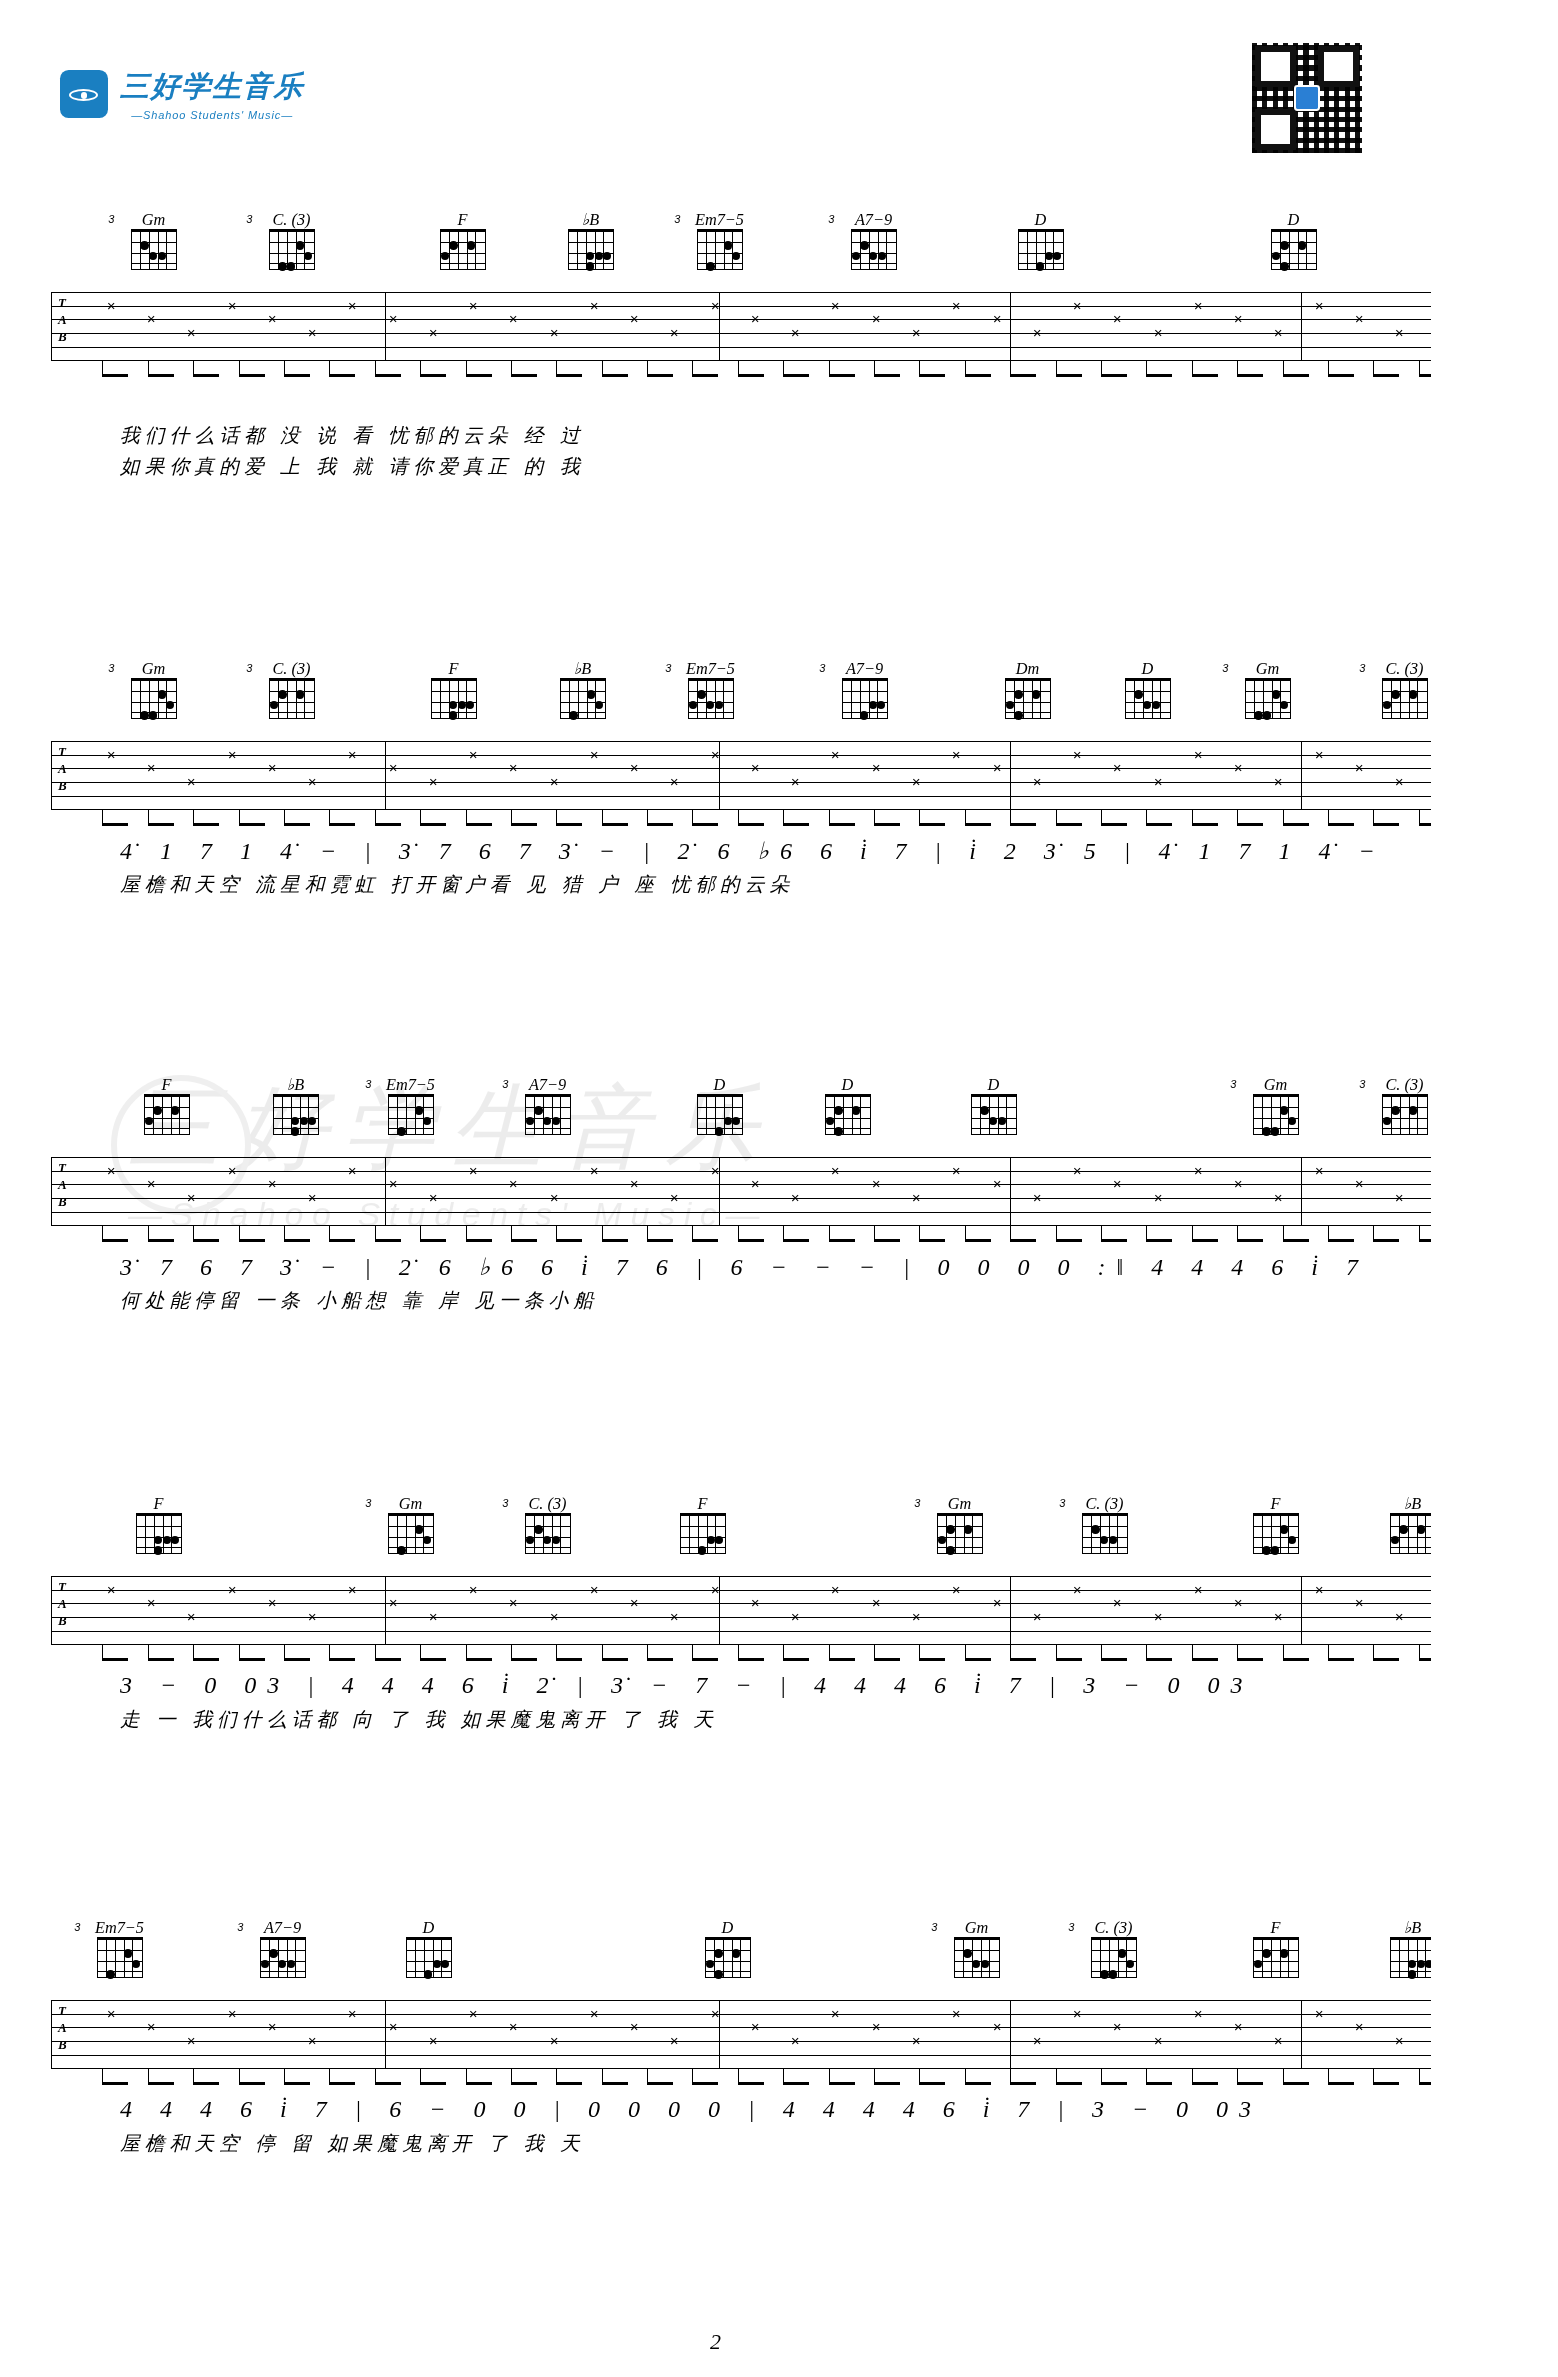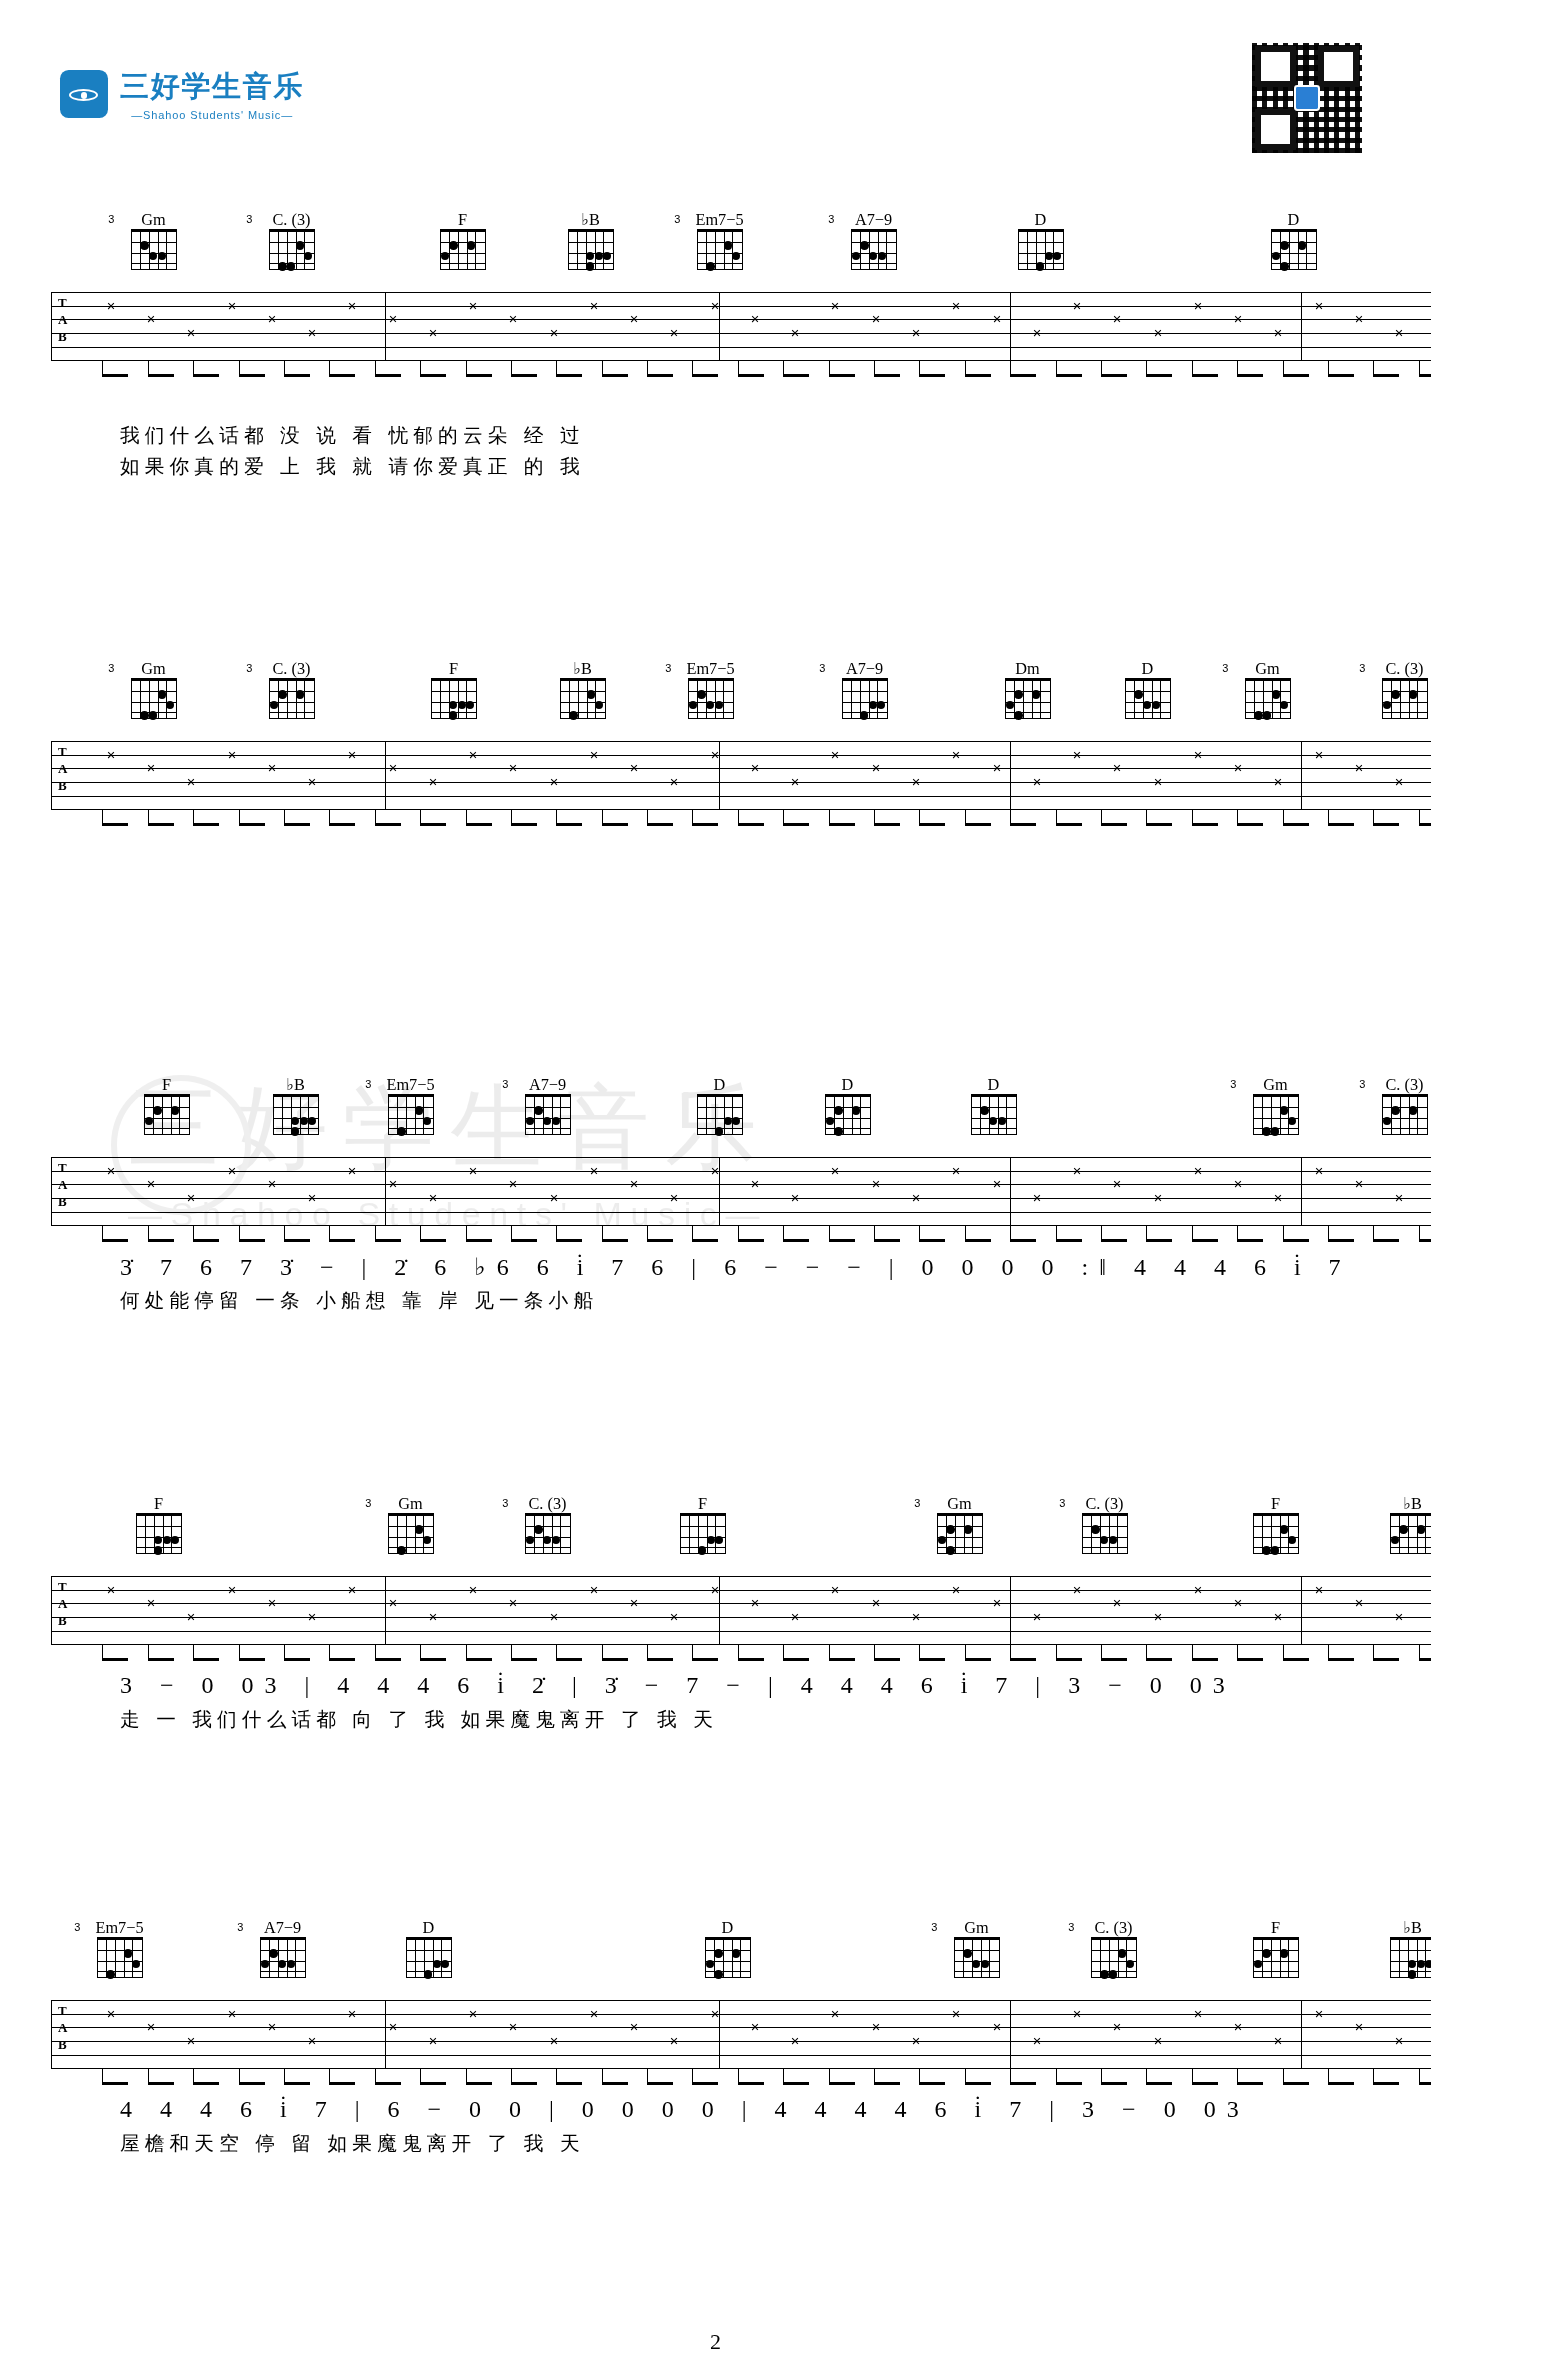--- a/index.html
+++ b/index.html
@@ -1,17 +1,17 @@
 <!DOCTYPE html>
 <html style="font-size:13.7px"><head>
 <meta charset="utf-8">
 <style>
   html,body{margin:0;padding:0;background:#ffffff;}
   body{width:1559px;height:2377px;position:relative;font-family:"Liberation Sans",sans-serif;color:#000;}
-  .page{position:relative;width:1431px;height:2377px;overflow:hidden;}
+  .page{position:relative;width:1431px;height:2377px;overflow:hidden;font-style:italic;}
 
   
   .logo{position:absolute;left:60px;top:67px;display:flex;align-items:center;gap:12px;}
   .logo-mark{width:48px;height:48px;border-radius:8.6px;background:#1a7fc1;position:relative;}
   .logo-mark:before{content:"";position:absolute;left:9.4px;top:19px;width:29px;height:12px;border-radius:50%;border:2.6px solid #fff;box-sizing:border-box;}
   .logo-mark:after{content:"";position:absolute;left:20.6px;top:22px;width:6.9px;height:6.9px;border-radius:50%;background:#fff;}
   .logo-text-cn{font-size:29px;letter-spacing:1.7px;color:#1a7fc1;font-weight:bold;font-family:"DejaVu Sans",sans-serif;}
   .logo-text-en{font-size:11px;color:#1a7fc1;letter-spacing:0.9px;text-align:center;margin-top:1.7px;}
 
   .qr{position:absolute;right:69px;top:43px;width:110px;height:110px;background:
@@ -598,20 +598,24 @@
             <div class="stem" style="left: 1232px; top: 75px; height: 15.4px;"></div>
             <div class="beam" style="left: 1232px; top: 89px; width: 26px;"></div>
             <div class="stem" style="left: 1277px; top: 75px; height: 15.4px;"></div>
             <div class="beam" style="left: 1277px; top: 89px; width: 26px;"></div>
             <div class="stem" style="left: 1322px; top: 75px; height: 15.4px;"></div>
             <div class="beam" style="left: 1322px; top: 89px; width: 26px;"></div>
             <div class="stem" style="left: 1368px; top: 75px; height: 15.4px;"></div>
             <div class="beam" style="left: 1368px; top: 89px; width: 26px;"></div>
           </div>
         </div>
+        <div class="numline">
+          <div class="num" style="left: 120px; top: 0px; letter-spacing: 11px;">4̇ 1 7 1 4̇ − | 3̇ 7 6 7 3̇ − | 2̇ 6 ♭6 6 i̇ 7 | i̇ 2 3̇ 5 | 4̇ 1 7 1 4̇ −</div>
+          <div class="lyric" style="left: 120px; top: 34px; letter-spacing: 5.1px;">屋檐和天空    流星和霓虹    打开窗户看 见  猎 户 座    忧郁的云朵</div>
+        </div>
       </div>
       <div class="system" style="top: 1075px;">
         <div class="chordrow">
           <div class="chordbox" style="left: 135px; top: 0px;">
             <div class="nm">F</div>
             <div class="grid">
               <div class="v" style="left: 8.6px;"></div>
               <div class="v" style="left: 17px;"></div>
               <div class="v" style="left: 26px;"></div>
               <div class="v" style="left: 34px;"></div>

